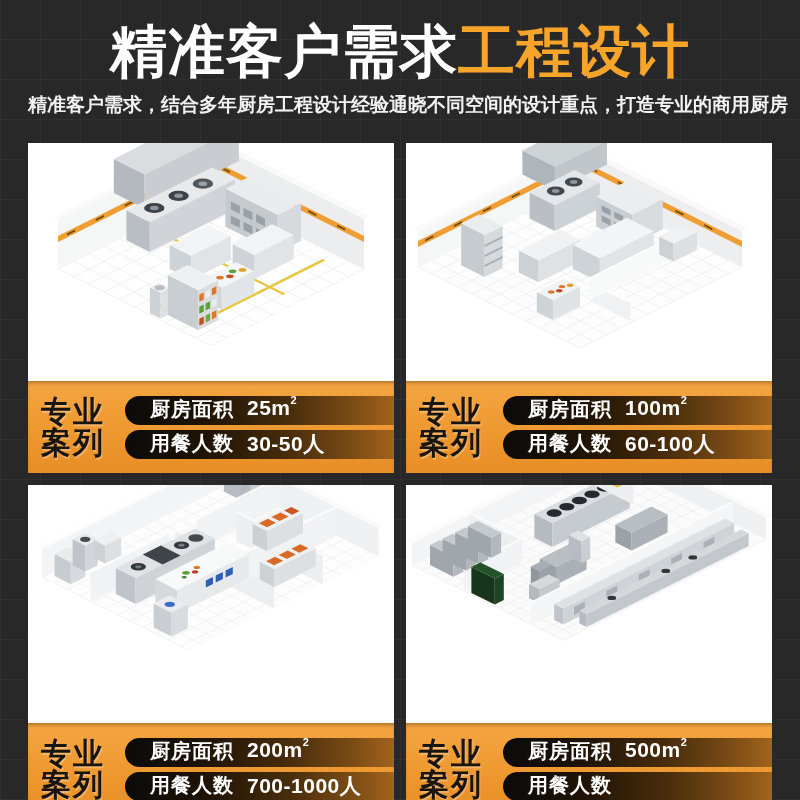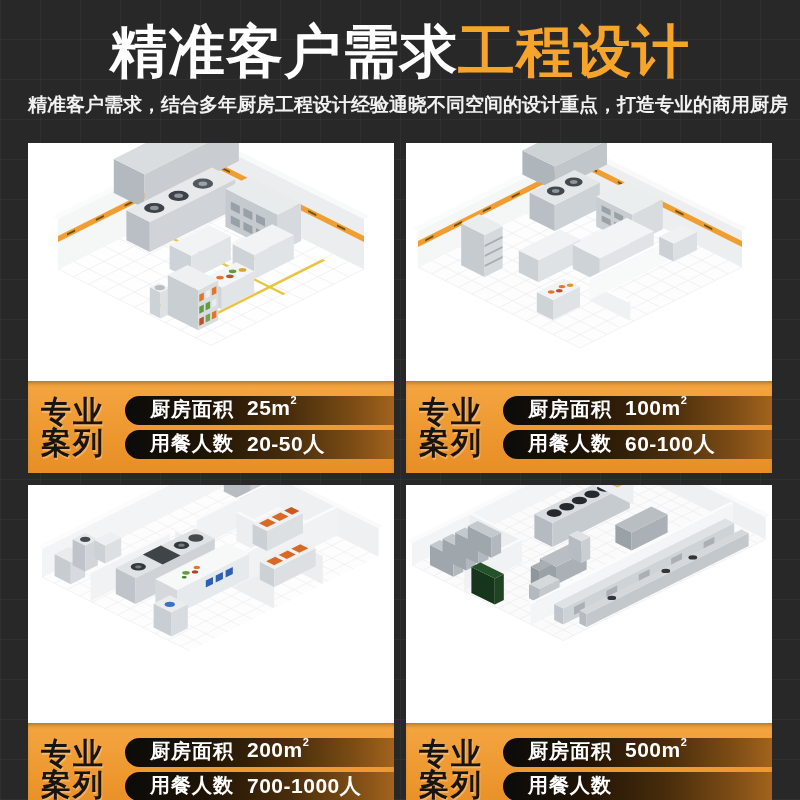--- a/index.html
+++ b/index.html
@@ -139,21 +139,21 @@
         <span>案列</span>
       </div>
       <div class="pills">
         <div class="pill">
           <span class="pl">厨房面积</span>
           <span class="pv">25m</span>
             <sup>2</sup>
         </div>
         <div class="pill">
           <span class="pl">用餐人数</span>
-          <span class="pv">20-50人</span>
+          <span class="pv">30-50人</span>
         </div>
       </div>
     </footer>
   </section>
 
   <section class="card">
     <div class="render">
       <svg id="scene2" viewBox="0 0 366 238">
           <polygon points="12.0,124.0 174.0,43.0 336.0,124.0 174.0,205.0" fill="#fdfdfe"></polygon>
           <path d="M12.0 124.0L174.0 205.0M25.5 117.3L187.5 198.3M39.0 110.5L201.0 191.5M52.5 103.8L214.5 184.8M66.0 97.0L228.0 178.0M79.5 90.3L241.5 171.3M93.0 83.5L255.0 164.5M106.5 76.8L268.5 157.8M120.0 70.0L282.0 151.0M133.5 63.3L295.5 144.3M147.0 56.5L309.0 137.5M160.5 49.8L322.5 130.8M174.0 43.0L336.0 124.0M12.0 124.0L174.0 43.0M25.5 130.8L187.5 49.8M39.0 137.5L201.0 56.5M52.5 144.3L214.5 63.3M66.0 151.0L228.0 70.0M79.5 157.8L241.5 76.8M93.0 164.5L255.0 83.5M106.5 171.3L268.5 90.3M120.0 178.0L282.0 97.0M133.5 184.8L295.5 103.8M147.0 191.5L309.0 110.5M160.5 198.3L322.5 117.3M174.0 205.0L336.0 124.0" stroke="#ededee" stroke-width="0.7" fill="none"></path>

